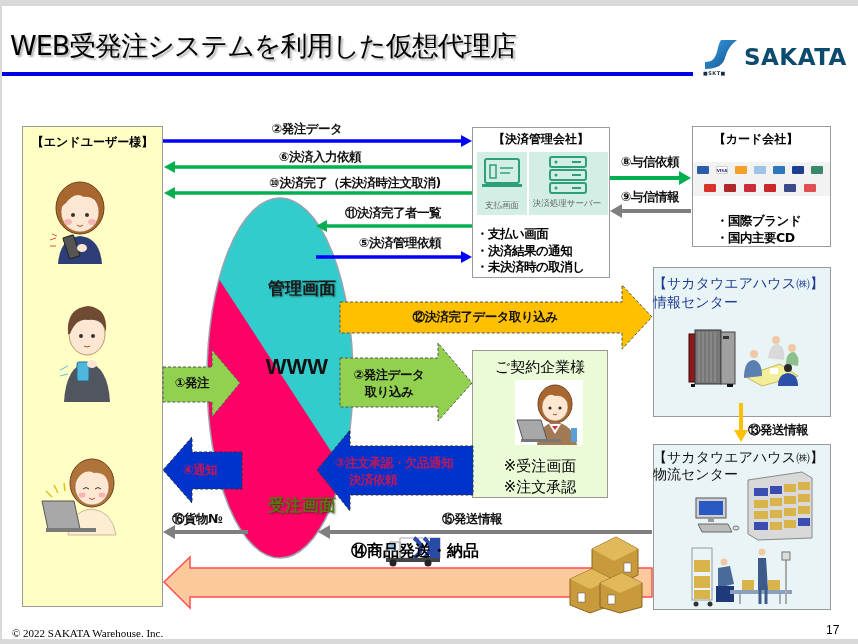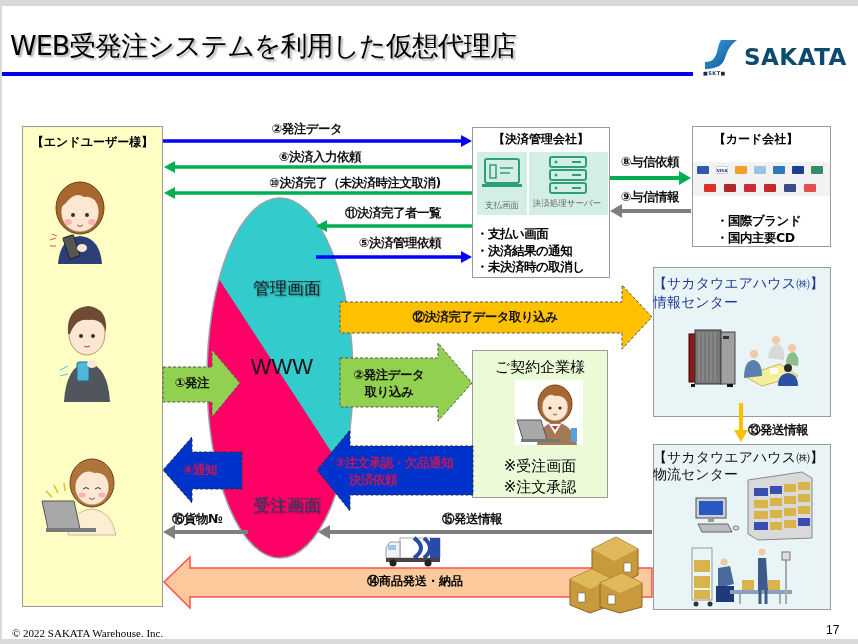--- a/index.html
+++ b/index.html
@@ -17,21 +17,21 @@
 .cardbox{left:692px;top:126px;width:139px;height:121px;background:#fff}
 .contract{left:472px;top:350px;width:136px;height:148px;background:var(--contract_bg,#ebfbd8)}
 .center1{left:653px;top:267px;width:178px;height:150px;background:var(--center_bg,#e9f4f6)}
 .center2{left:653px;top:444px;width:178px;height:166px;background:var(--center_bg,#e9f4f6)}
 .t12b{font-size:12px;font-weight:bold;white-space:nowrap}
 .lbl{font-size:12.5px;font-weight:bold;white-space:nowrap;letter-spacing:-0.5px;color:#111}
 .center-text{text-align:center}
 .bul{font-size:12.5px;font-weight:bold;white-space:nowrap;letter-spacing:-0.5px}
 .blue-title{color:var(--center_title,#1f3a93);font-size:14px;white-space:nowrap;text-align:left}
 .big15{font-size:15px;white-space:nowrap;text-align:center}
-.ell-lbl{font-weight:normal;white-space:nowrap;text-align:center;text-shadow:1px 1px 2px rgba(0,0,0,0.45)}
+.ell-lbl{font-weight:bold;white-space:nowrap;text-align:right;text-shadow:1px 1px 2px rgba(0,0,0,0.45)}
 .mint{background:#d3efe5}
 .tiny{font-size:8.5px;color:#666;white-space:nowrap;text-align:center}
 .brandrow{display:flex;gap:7px;align-items:center}
 .brand{width:12px;height:8px;border-radius:1px;font-size:4px;color:#1a1f71;display:flex;align-items:center;justify-content:center;font-weight:bold}
 .white{color:#be185d}
 svg{overflow:visible}
 .footer{left:12px;top:627px;font-family:"Liberation Serif",serif;font-size:11px;white-space:nowrap}
 .pagenum{left:826px;top:623px;font-family:Liberation Sans, sans-serif;font-size:12px}
 </style>
 </head>
@@ -108,21 +108,21 @@
       <clipPath id="ellclip">
         <ellipse cx="280" cy="378" rx="73" ry="180"></ellipse>
       </clipPath>
     </defs>
   <ellipse cx="280" cy="378" rx="73" ry="180" fill="#33cccc" style="fill:var(--www_top,#33cccc)"></ellipse>
   <polygon points="200,250 362,499 362,570 200,570" clip-path="url(#ellclip)" style="fill:var(--www_bottom,#ff0066)"></polygon>
   <ellipse cx="280" cy="378" rx="73" ry="180" fill="none" stroke="#9aa3ad" stroke-width="1.5"></ellipse>
 </svg>
 <div class="abs ell-lbl" style="left:238px;top:277px;width:98px;font-size:17px;color:#1a1a1a">管理画面</div>
 <div class="abs ell-lbl" style="left:236px;top:354px;width:92px;font-size:22px;color:#111;font-family:'Liberation Sans',sans-serif;text-shadow:none">WWW</div>
-<div class="abs ell-lbl" style="left:238px;top:494px;width:98px;font-size:17px;color:#0c4a6e">受注画面</div>
+<div class="abs ell-lbl" style="left:238px;top:494px;width:98px;font-size:17px;color:#4d7c0f">受注画面</div>
 
 <div class="abs box paybox"></div>
 <div class="abs t12b center-text" style="left:472px;top:131px;width:138px">【決済管理会社】</div>
 <div class="abs mint" style="left:477px;top:152px;width:50px;height:63px"></div>
 <div class="abs mint" style="left:529px;top:152px;width:79px;height:63px"></div>
 <svg class="abs" style="left:482px;top:157px;width:42px;height:34px">
   <rect x="3" y="2" width="34" height="24" rx="2" fill="none" stroke="#2f9e7a" stroke-width="2"></rect>
   <rect x="0" y="27" width="40" height="3" fill="#2f9e7a"></rect>
   <rect x="8" y="8" width="6" height="13" fill="none" stroke="#2f9e7a" stroke-width="1.5"></rect>
   <line x1="18" y1="11" x2="31" y2="11" stroke="#2f9e7a" stroke-width="1.5"></line>
@@ -365,16 +365,16 @@
 <div class="abs lbl center-text" style="left:340px;top:366px;width:98px;line-height:17px">
   <div>②発注データ</div>
   <div>取り込み</div>
 </div>
 <div class="abs lbl center-text" style="left:340px;top:309px;width:290px">⑫決済完了データ取り込み</div>
 <div class="abs lbl white" style="left:335px;top:454px;line-height:17px">
   <div>③注文承認・欠品通知</div>
   <div style="padding-left:14px">決済依頼</div>
 </div>
 <div class="abs lbl white center-text" style="left:165px;top:462px;width:70px">④通知</div>
-<div class="abs center-text" style="left:320px;top:573px;width:190px;font-size:12px;font-weight:bold;white-space:nowrap">⑭商品発送・納品</div>
+<div class="abs center-text" style="left:320px;top:541px;width:190px;font-size:16px;font-weight:bold;white-space:nowrap">⑭商品発送・納品</div>
 
 <div class="abs footer">© 2022 SAKATA Warehouse. Inc.</div>
 <div class="abs pagenum">17</div>
 
 </body></html>

